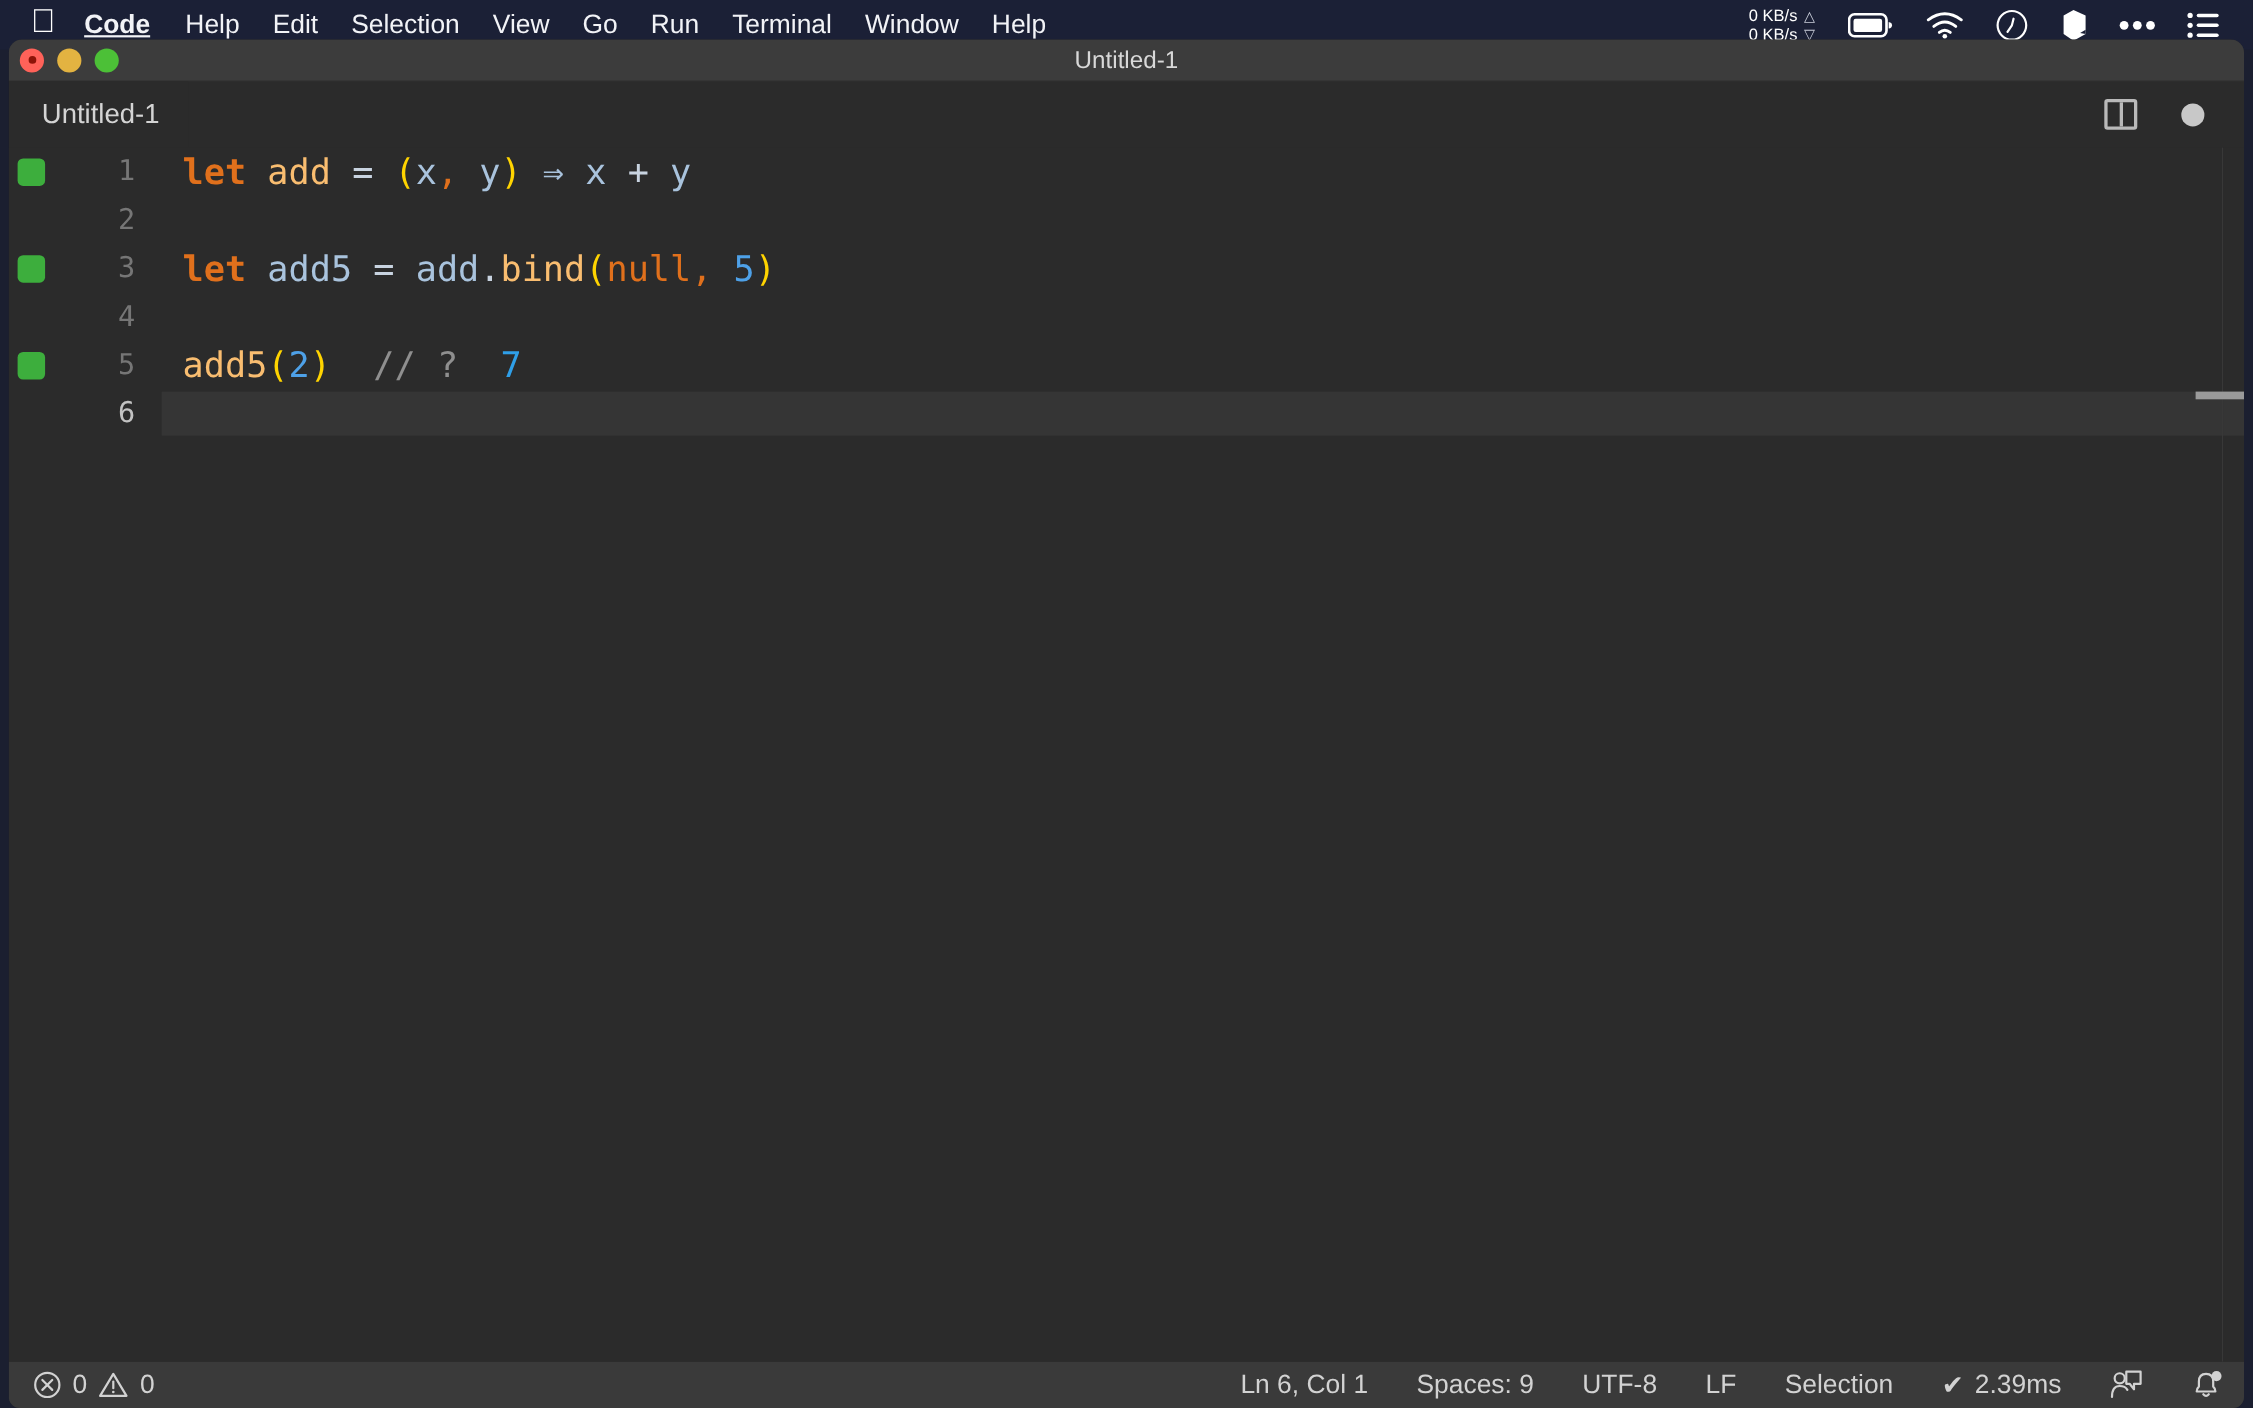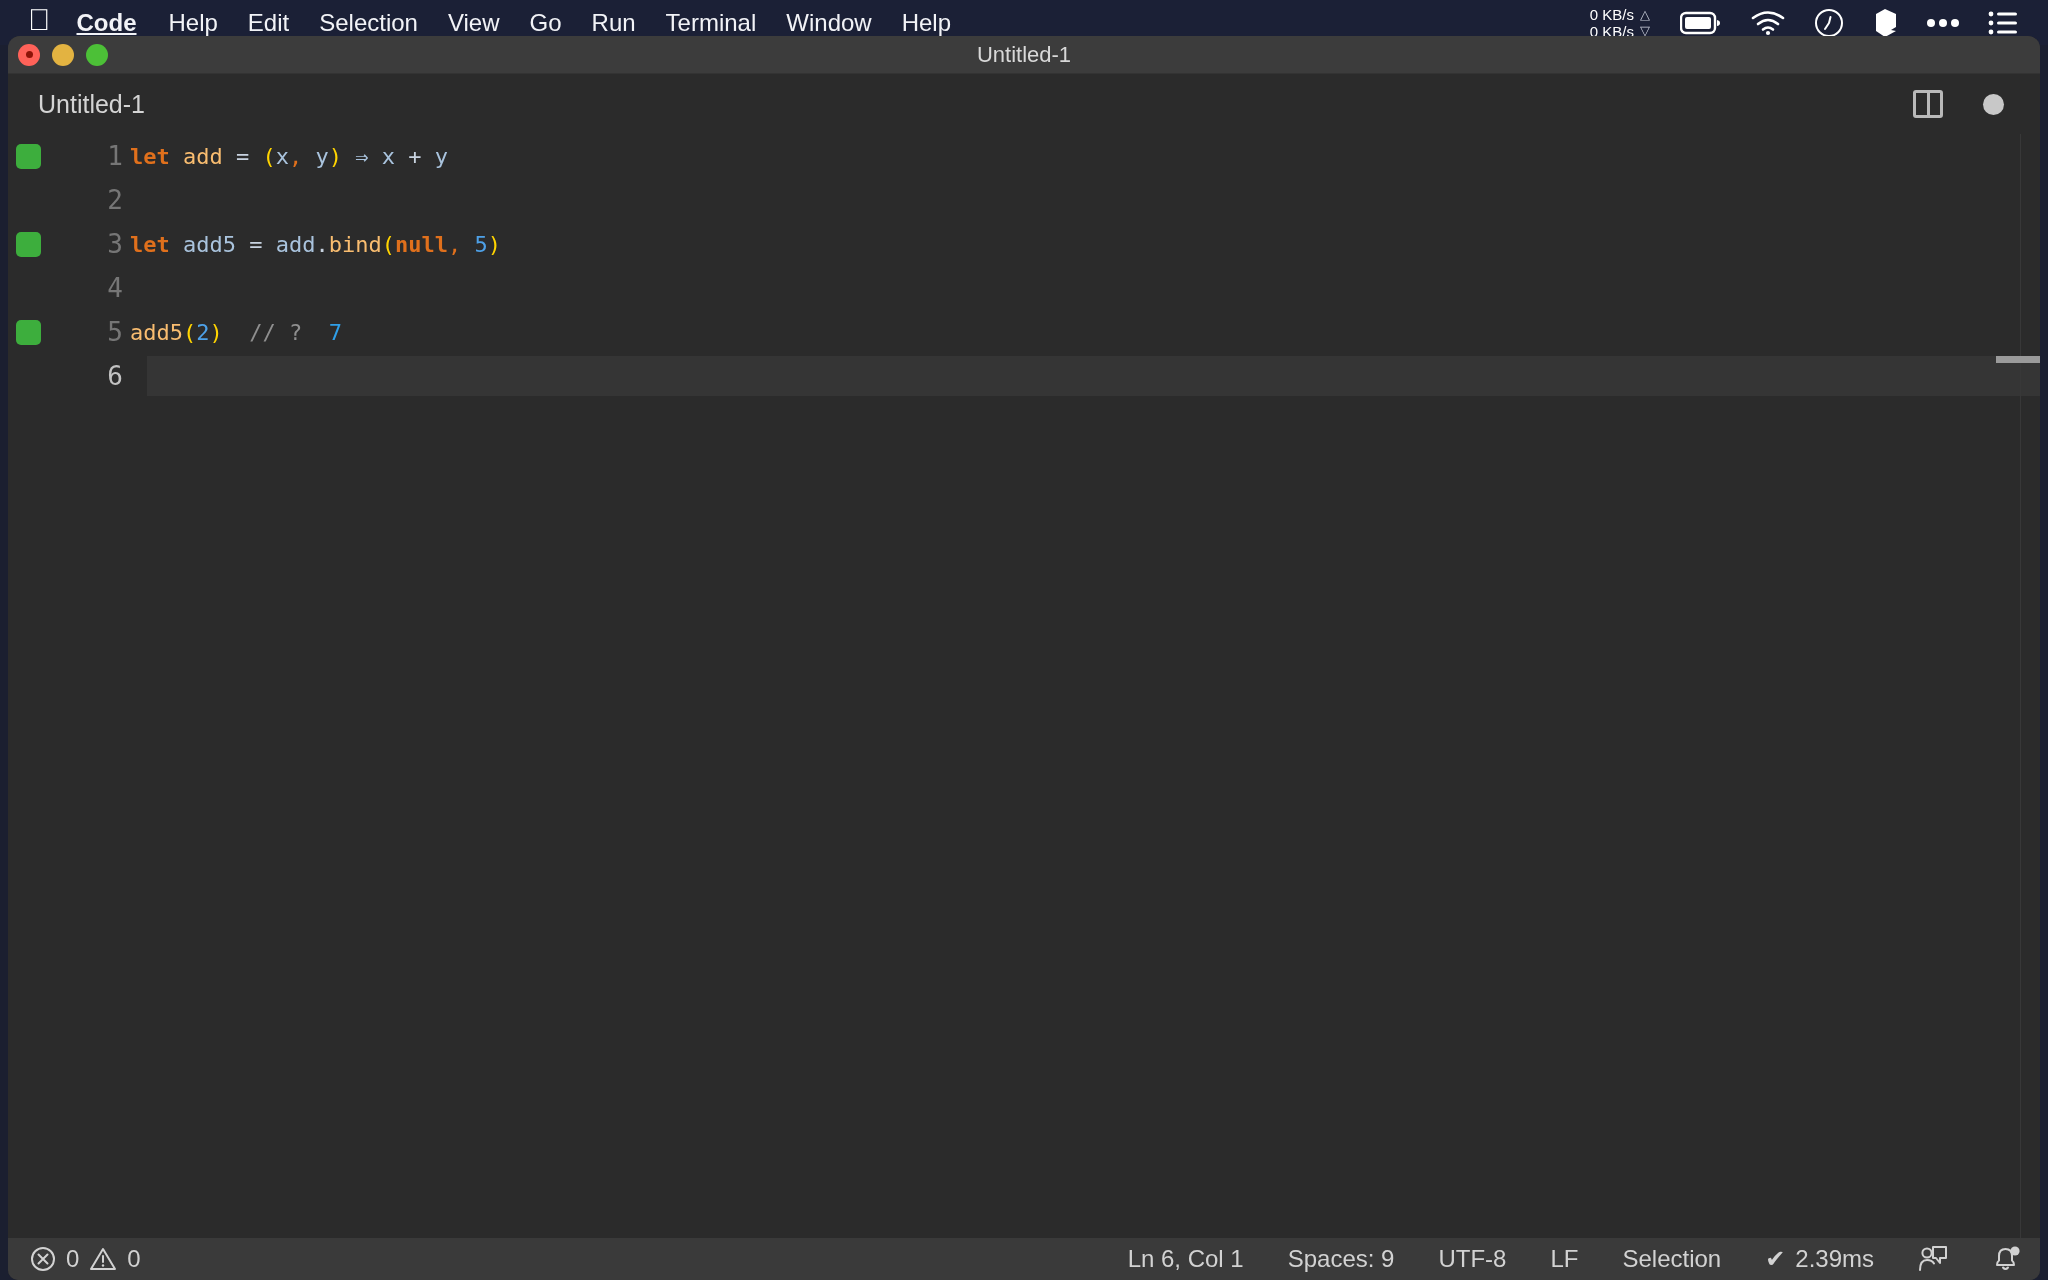--- a/index.html
+++ b/index.html
@@ -189,34 +189,34 @@
   }
   .lineno.active { color: #c2c2c2; }
   .line-highlight {
     position: absolute;
     left: 139px; right: 0;
     top: 2px; bottom: 2px;
     background: #353535;
   }
   .code-text {
     position: absolute;
-    left: 122px;
+    left: 158px;
     font-family: "DejaVu Sans Mono", monospace;
-    font-size: 22px;
+    font-size: 32px;
     white-space: pre;
     letter-spacing: 0px;
   }
   .tk-keyword   { color: #e0701c; font-weight: bold; }
   .tk-func      { color: #f9bd70; }
   .tk-var       { color: #a9c3dd; }
   .tk-op        { color: #c8d3e0; }
   .tk-paren     { color: #ffd400; }
   .tk-comma     { color: #e0701c; }
   .tk-arrow     { color: #a9c3dd; }
-  .tk-null      { color: #e0701c; font-weight: bold; }
+  .tk-null      { color: #e0701c; font-weight: normal; }
   .tk-num       { color: #4ea1e8; }
   .tk-comment   { color: #8f8f8f; }
   .tk-result    { color: #2f9fe8; }
   .tk-plain     { color: #c8d3e0; }
 
   #editor-scrollbar-h {
     position: absolute;
     right: 0;
     top: 222px;
     width: 44px; height: 7px;

